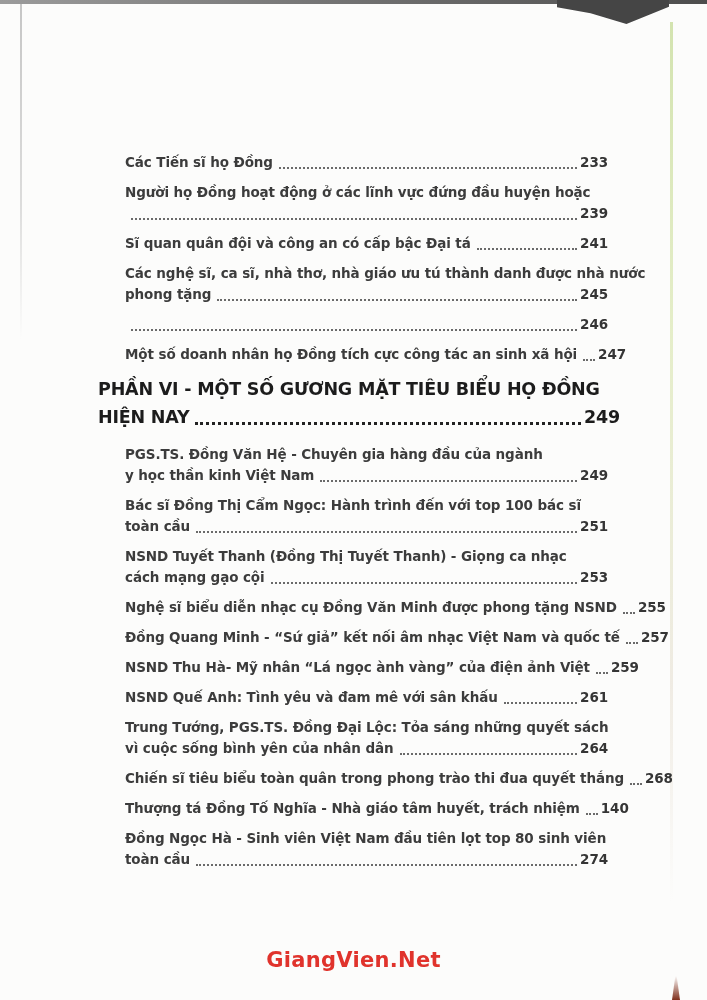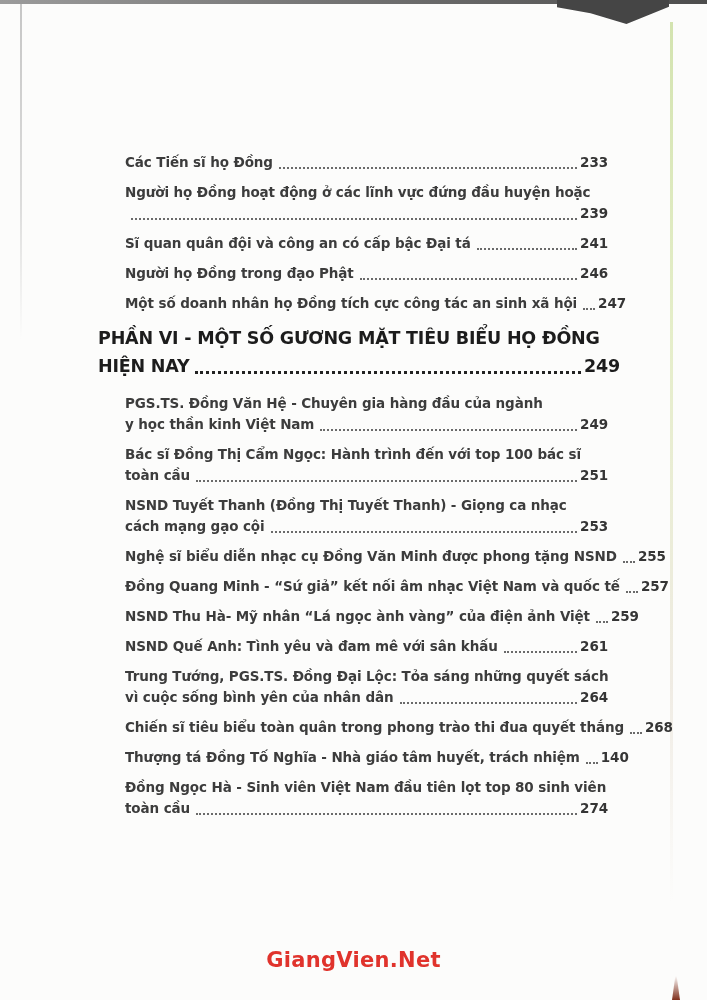--- a/index.html
+++ b/index.html
@@ -64,22 +64,29 @@
         </div>
       </div>
       <div class="entry">
         <div class="entry-last">
           <span class="line-text">Sĩ quan quân đội và công an có cấp bậc Đại tá</span>
           <span class="leader"></span>
           <span class="page-num">241</span>
         </div>
       </div>
       <div class="entry">
+        <div class="entry-line">Các nghệ sĩ, ca sĩ, nhà thơ, nhà giáo ưu tú thành danh được nhà nước</div>
         <div class="entry-last">
-          <span class="line-text">Người họ Đồng trong đạo Phật</span>
+          <span class="line-text">phong tặng</span>
+          <span class="leader"></span>
+          <span class="page-num">245</span>
+        </div>
+      </div>
+      <div class="entry">
+        <div class="entry-last">
           <span class="leader"></span>
           <span class="page-num">246</span>
         </div>
       </div>
       <div class="entry">
         <div class="entry-last">
           <span class="line-text">Một số doanh nhân họ Đồng tích cực công tác an sinh xã hội</span>
           <span class="leader"></span>
           <span class="page-num">247</span>
         </div>

